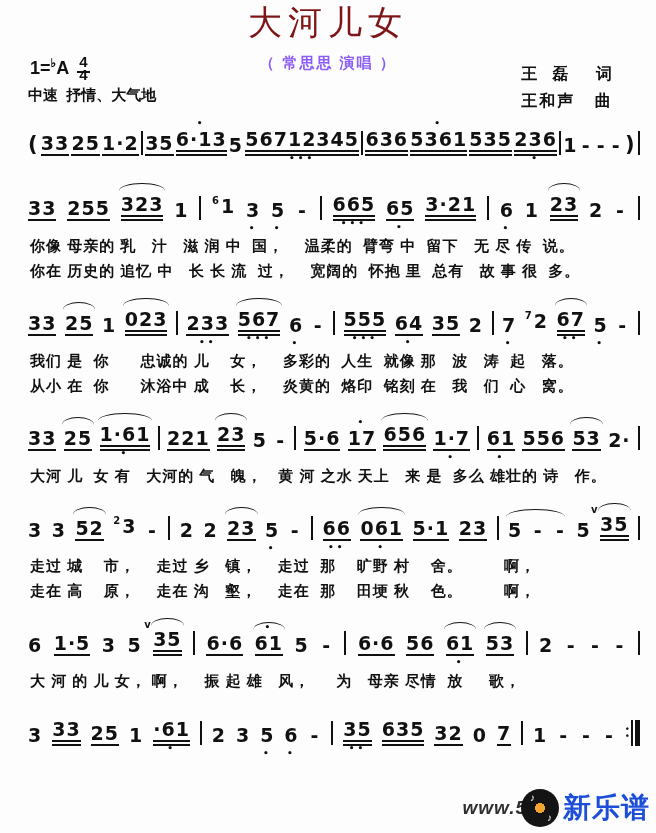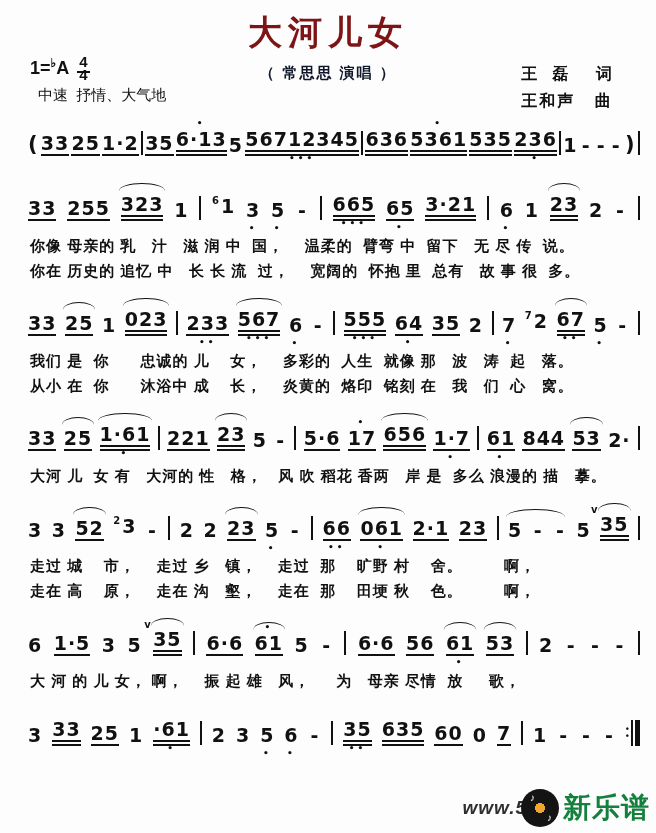--- a/index.html
+++ b/index.html
@@ -2,33 +2,33 @@
 <html><head>
 <meta charset="utf-8">
 <style>
   * { margin:0; padding:0; box-sizing:border-box; }
   html,body { width:656px; background:#fdfdfd; }
   body { height:833px; position:relative; overflow:hidden;
          font-family:"Liberation Sans", sans-serif; color:#111; }
 
   
   .header { position:relative; height:112px; }
-  .title { text-align:center; padding-top:10px; font-size:34px; font-weight:bold;
+  .title { text-align:center; padding-top:0; font-size:34px; font-weight:normal;
            letter-spacing:6px; }
   .subtitle { text-align:center; font-size:15px; font-weight:bold; margin-top:8px;
               letter-spacing:2px; }
   .credits { position:absolute; right:42px; top:60px; font-size:16px; font-weight:bold;
              text-align:left; line-height:27px; white-space:pre; letter-spacing:2px; }
   .keyblock { position:absolute; left:30px; top:55px; font-size:18px; font-weight:bold;
               display:flex; align-items:center; }
   .keyblock .flat { font-size:12px; vertical-align:super; position:relative; top:-5px; }
   .timesig { display:inline-block; margin-left:8px; text-align:center; font-size:15px;
              line-height:13px; font-weight:bold; }
   .timesig .tn { border-bottom:2px solid #111; padding:0 2px 1px; }
-  .tempo { position:absolute; left:38px; top:86px; font-size:15px; font-weight:normal;
+  .tempo { position:absolute; left:28px; top:86px; font-size:15px; font-weight:bold;
            white-space:pre; }
 
   
   .score { padding:0 14px 0 26px; }
   .system { margin-bottom:9px; }
   .notes-row { display:flex; justify-content:space-between; align-items:flex-end;
                padding:16px 2px 12px 2px; }
   .note { position:relative; font-family:"DejaVu Sans", sans-serif; font-size:19px;
           font-weight:bold; letter-spacing:1px; line-height:22px; white-space:nowrap; }
   .note.u1 { border-bottom:2px solid #111; }
@@ -58,29 +58,29 @@
   .watermark { position:absolute; right:6px; bottom:6px; display:flex;
                align-items:center; }
   .wm-url { font-size:19px; font-weight:bold; font-style:italic; color:#2f2f2f;
             margin-right:-6px; letter-spacing:1px; }
   .vinyl { position:relative; width:38px; height:38px; border-radius:50%;
            background:radial-gradient(circle at 50% 50%, #f2a530 0 5px, #141414 5px 100%);
            z-index:2; }
   .vinyl .n1, .vinyl .n2 { position:absolute; color:#fff; font-size:10px; }
   .vinyl .n1 { top:3px; left:9px; }
   .vinyl .n2 { bottom:4px; right:7px; }
-  .wm-name { font-size:28px; font-weight:bold; color:#15803d; margin-left:4px;
+  .wm-name { font-size:28px; font-weight:bold; color:#1d4ed8; margin-left:4px;
              letter-spacing:1px; }
 </style>
 </head>
 <body>
 
 <div class="header">
   <div class="title" style="color: rgb(125, 21, 22);">大河儿女</div>
-  <div class="subtitle" style="color: #0f172a;">（ 常思思 演唱 ）</div>
+  <div class="subtitle" style="color: #8b5cf6;">（ 常思思 演唱 ）</div>
   <div class="credits"><span>王  磊    词</span><br><span>王和声   曲</span></div>
   <div class="keyblock">
     <span>1=</span>
       <span class="flat">♭</span>
       <span>A</span>
     <span class="timesig"><span class="tn">4</span><br><span>4</span></span>
   </div>
   <div class="tempo">中速  抒情、大气地</div>
 </div>
 
@@ -173,44 +173,44 @@
         <span class="note u2">23<span class="slur"></span></span>
         <span class="note">5</span>
         <span class="note dash">-</span>
         <span class="barline"></span>
         <span class="note u1">5·6</span>
         <span class="note u1">17<span class="dots-above">•</span></span>
         <span class="note u2">656<span class="slur"></span></span>
         <span class="note u1">1·7<span class="dots-below">•</span></span>
         <span class="barline"></span>
         <span class="note u1">61<span class="dots-below">•</span></span>
-        <span class="note u1">844</span>
+        <span class="note u1">556</span>
         <span class="note u1">53<span class="slur"></span></span>
         <span class="note">2·</span>
         <span class="barline"></span>
       </div>
-      <div class="lyrics-row">大河 儿  女 有   大河的 性   格，   风 吹 稻花 香两   岸 是  多么 浪漫的 描   摹。</div>
+      <div class="lyrics-row">大河 儿  女 有   大河的 气   魄，   黄 河 之水 天上   来 是  多么 雄壮的 诗   作。</div>
     </div>
     <div class="system">
       <div class="notes-row">
         <span class="note">3</span>
         <span class="note">3</span>
         <span class="note u1">52<span class="slur"></span></span>
         <span class="note"><span class="grace">2</span>3</span>
         <span class="note dash">-</span>
         <span class="barline"></span>
         <span class="note">2</span>
         <span class="note">2</span>
         <span class="note u1">23<span class="slur"></span></span>
         <span class="note">5<span class="dots-below">•</span></span>
         <span class="note dash">-</span>
         <span class="barline"></span>
         <span class="note u1">66<span class="dots-below">••</span></span>
         <span class="note u1">061<span class="slur"></span><span class="dots-below">•</span></span>
-        <span class="note u1">2·1</span>
+        <span class="note u1">5·1</span>
         <span class="note u1">23</span>
         <span class="barline"></span>
         <span class="note">5<span class="slur wide"></span></span>
         <span class="note dash">-</span>
         <span class="note dash">-</span>
         <span class="note">5</span>
         <span class="note u2">35<span class="slur"></span><span class="breath">v</span></span>
         <span class="barline"></span>
       </div>
       <div class="lyrics-row">走过 城    市，    走过 乡   镇，    走过  那    旷野 村    舍。        啊，</div>
@@ -251,21 +251,21 @@
         <span class="note u2">·61<span class="dots-below">•</span></span>
         <span class="barline"></span>
         <span class="note">2</span>
         <span class="note">3</span>
         <span class="note">5<span class="dots-below">•</span></span>
         <span class="note">6<span class="dots-below">•</span></span>
         <span class="note dash">-</span>
         <span class="barline"></span>
         <span class="note u2">35<span class="dots-below">••</span></span>
         <span class="note u2">635</span>
-        <span class="note u1">60</span>
+        <span class="note u1">32</span>
         <span class="note">0</span>
         <span class="note u1">7</span>
         <span class="barline"></span>
         <span class="note">1</span>
         <span class="note dash">-</span>
         <span class="note dash">-</span>
         <span class="note dash">-</span>
         <span class="repeat-bar">
           <span class="rdots" style="white-space: pre;">•
 •</span>

